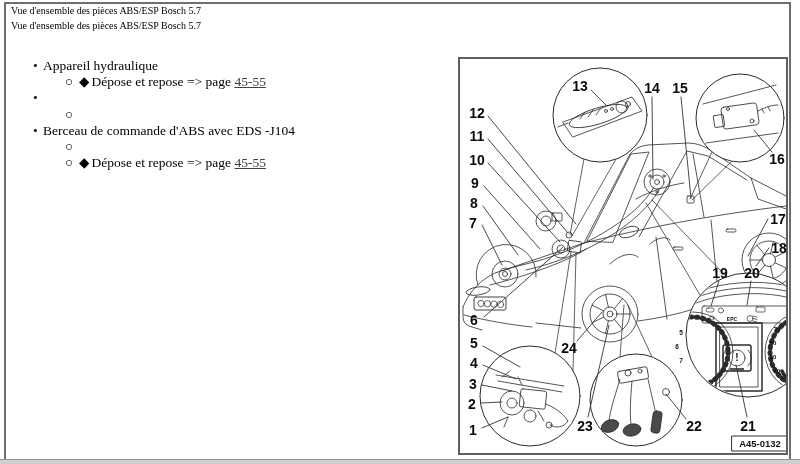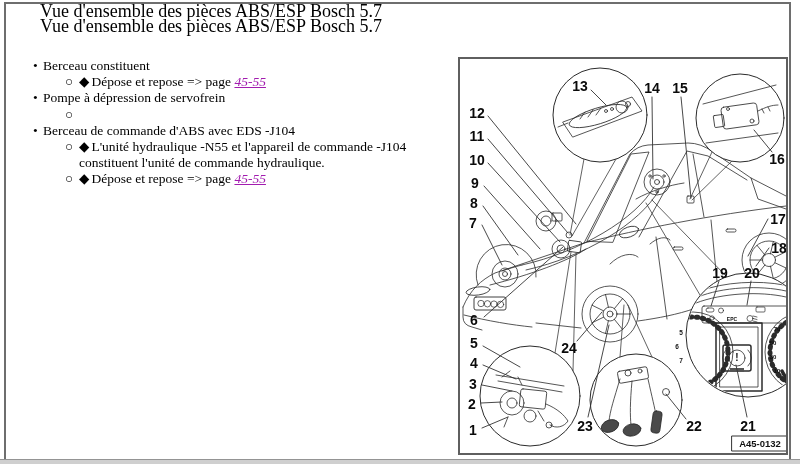--- a/index.html
+++ b/index.html
@@ -1,68 +1,66 @@
 <!DOCTYPE html>
 <html><head>
 <meta charset="utf-8">
 <style>
   html,body{margin:0;padding:0;background:#ffffff;}
   body{width:800px;height:464px;position:relative;overflow:hidden;
        font-family:"Liberation Serif", serif;color:#000;}
   .frame{position:absolute;left:4px;top:2px;width:787px;height:457px;
          border:2px solid #6e6e6e;border-bottom:none;background:#fff;box-sizing:border-box;}
-  .titles{position:absolute;left:11px;top:4px;font-size:18px;line-height:14.5px;margin-left:29px;}
+  .titles{position:absolute;left:11px;top:4px;font-size:10px;line-height:14.5px;}
   .list{position:absolute;left:0;top:58px;width:450px;font-size:13.5px;line-height:16.2px;}
   .li1{display:flex;}
   .li1 .mk1{margin-left:33px;width:10px;flex:none;}
   .li2{display:flex;}
   .li2 .mk2{margin-left:65px;width:14px;flex:none;}
   .li2 .txt{width:336px;}
   .dia{letter-spacing:2px;}
-  a.pagelink{color:#a21caf;text-decoration:underline;cursor:pointer;font-style:italic;}
+  a.pagelink{color:#404040;text-decoration:underline;cursor:pointer;}
   .figure{position:absolute;left:458px;top:57px;width:330px;height:398px;
           border:2px solid #5f5f5f;background:#fff;box-sizing:border-box;}
   svg{display:block;}
   .scrollbar{position:absolute;left:0;top:459px;width:800px;height:5px;
              background:#cfcfcf;border-top:1px solid #949494;}
   svg text{font-family:"Liberation Sans", sans-serif;}
 </style>
 </head>
 <body>
 
 <div class="frame"></div>
 
 <div class="titles">
   <div>Vue d'ensemble des pièces ABS/ESP Bosch 5.7</div>
   <div>Vue d'ensemble des pièces ABS/ESP Bosch 5.7</div>
 </div>
 
 <div class="list">
   <div class="li1">
     <span class="mk1">•</span>
-    <span>Berceau constituent</span>
+    <span>Appareil hydraulique</span>
   </div>
   <div class="li2">
     <span class="mk2">○</span>
     <div class="txt"><span class="dia">◆</span><span>Dépose et repose =&gt; page </span><a class="pagelink" href="#">45-55</a></div>
   </div>
   <div class="li1">
     <span class="mk1">•</span>
-    <span>Pompe à dépression de servofrein</span>
   </div>
   <div class="li2">
     <span class="mk2">○</span>
   </div>
   <div class="li1">
     <span class="mk1">•</span>
     <span>Berceau de commande d'ABS avec EDS -J104</span>
   </div>
   <div class="li2">
     <span class="mk2">○</span>
-    <div class="txt"><span class="dia">◆</span><span>L'unité hydraulique -N55 et l'appareil de commande -J104 constituent l'unité de commande hydraulique.</span></div>
   </div>
   <div class="li2">
     <span class="mk2">○</span>
     <div class="txt"><span class="dia">◆</span><span>Dépose et repose =&gt; page </span><a class="pagelink" href="#">45-55</a></div>
   </div>
 </div>
 
 <div class="figure">
 <svg width="326" height="394" viewBox="0 0 326 394" fill="none" stroke="#2b2b2b" stroke-width="0.8" stroke-linecap="round" stroke-linejoin="round">
 

